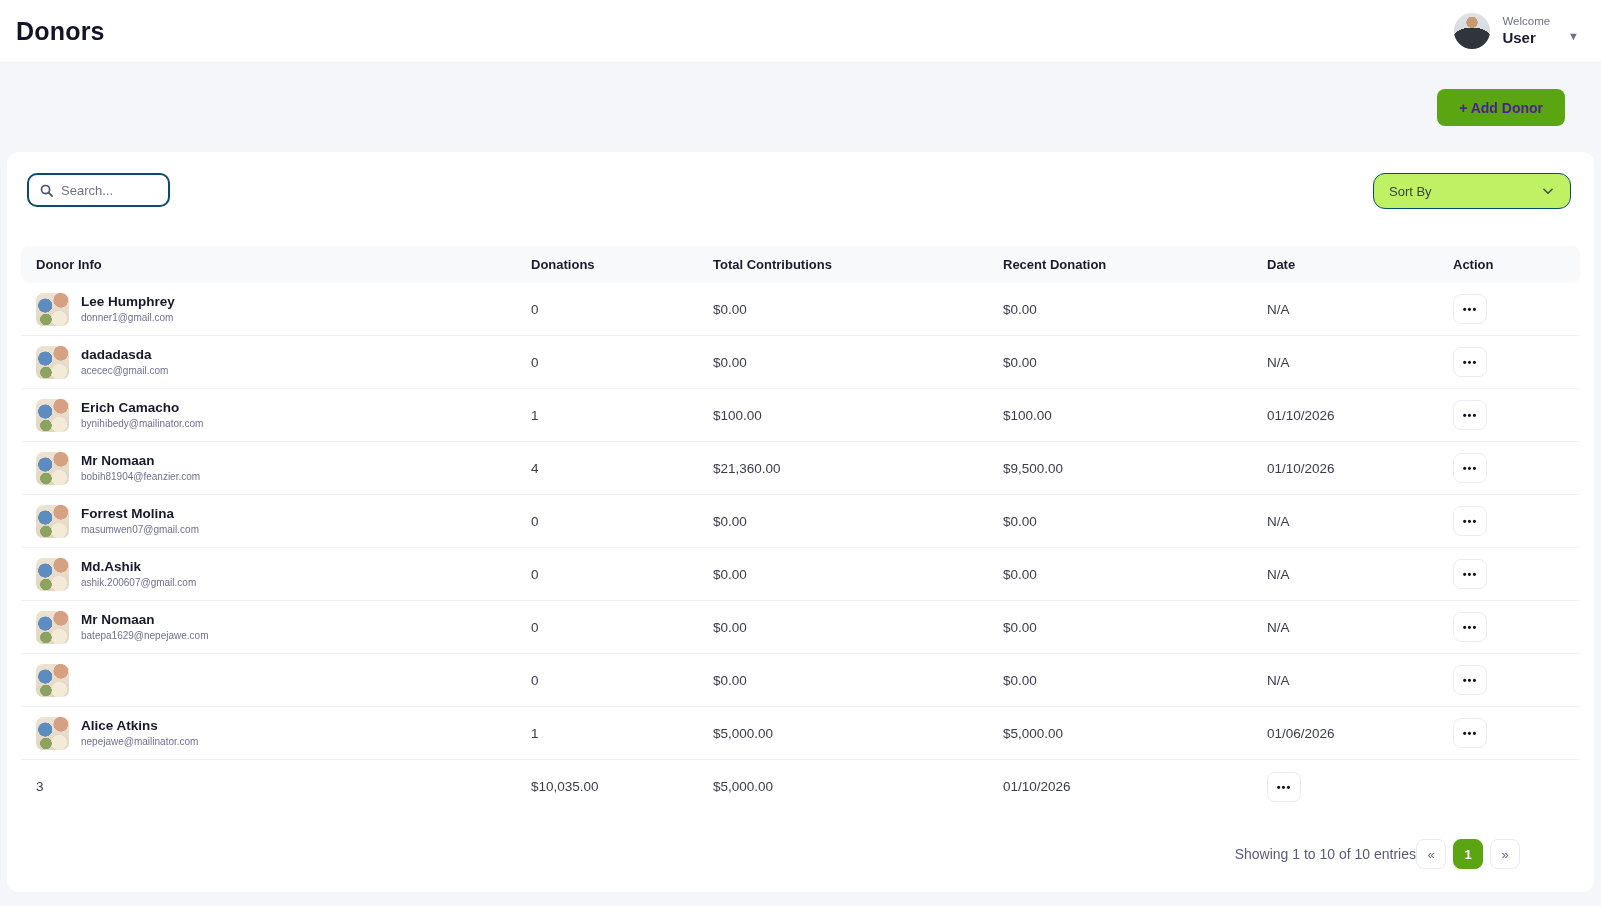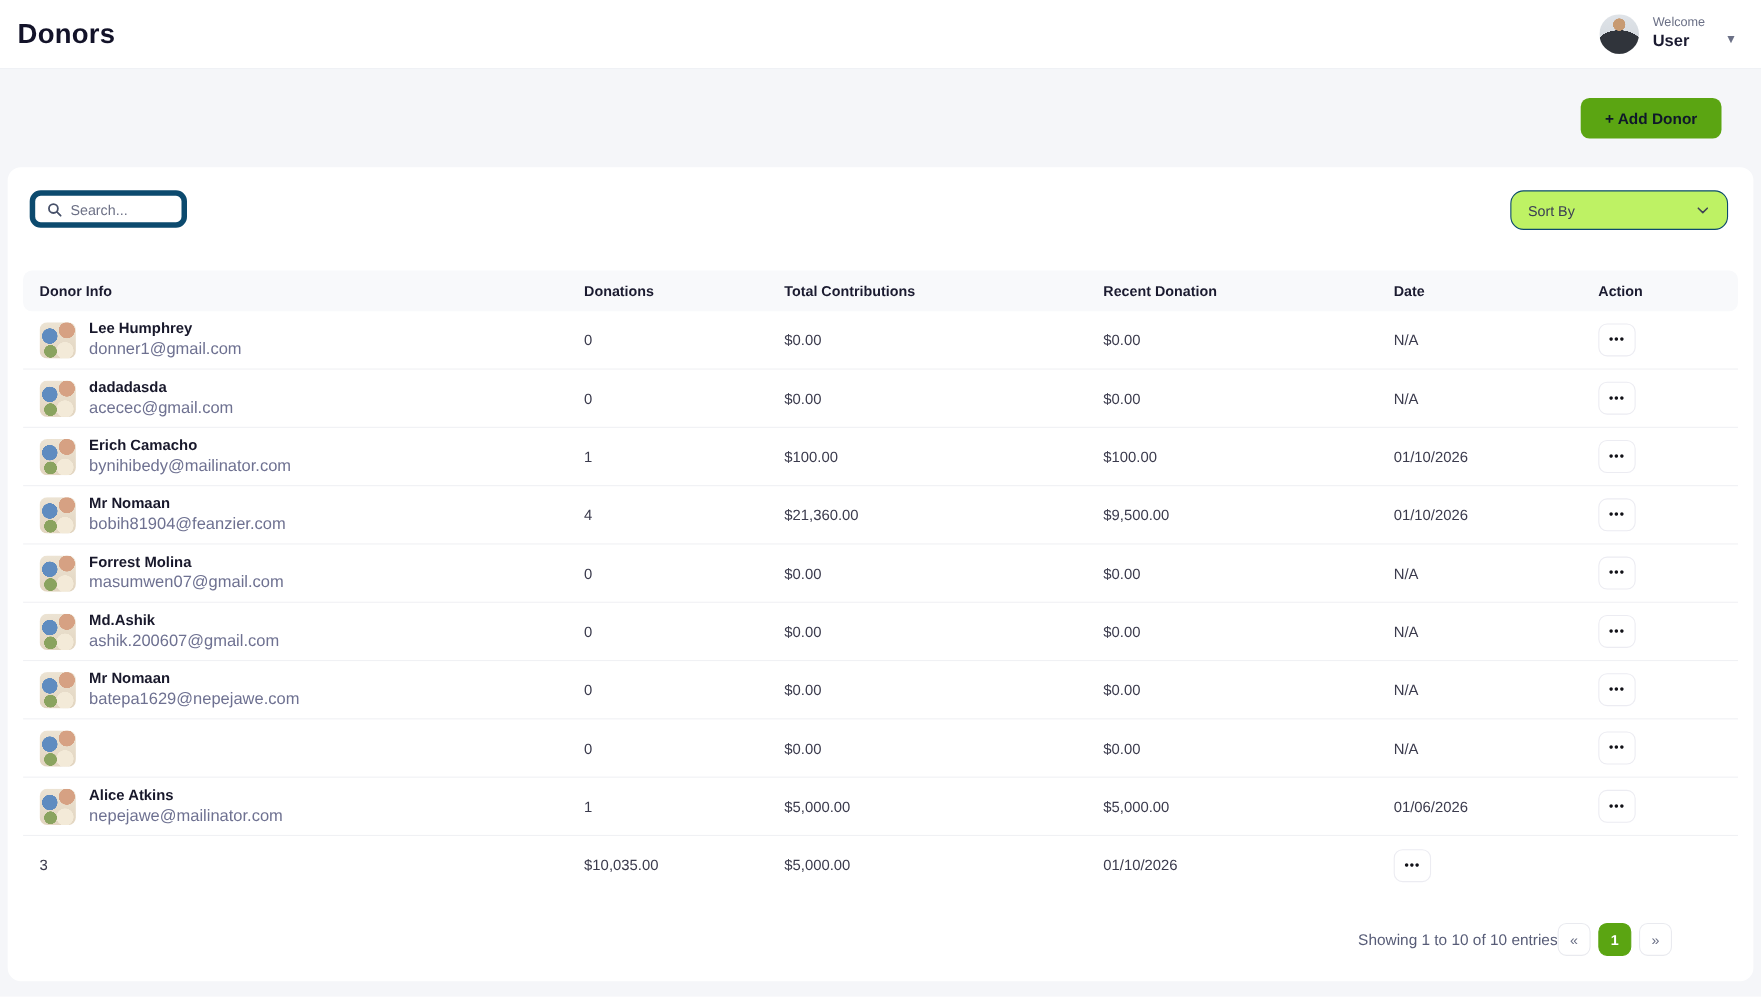--- a/index.html
+++ b/index.html
@@ -26,34 +26,34 @@
       linear-gradient(#dfe3e8, #cfd5db);
   }
   .user-text { display:flex; flex-direction:column; line-height:1.25; }
   .user-welcome { font-size:11.5px; color:#6b7086; }
   .user-name { font-size:15px; font-weight:bold; color:#1a1a30; }
   .user-caret { color:#6b7086; font-size:11px; margin-left:6px; margin-top:10px; }
 
   
   .action-band { height:89px; display:flex; align-items:center; justify-content:flex-end; padding:0 36px; }
   .add-donor-btn {
-    background:#5ba512; color:#0f172a; border:none; border-radius:8px;
+    background:#5ba512; color:#4c1d95; border:none; border-radius:8px;
     height:37px; padding:0 22px; font-size:14px; font-weight:bold;
     font-family:"Liberation Sans", sans-serif; cursor:pointer;
   }
 
   
   .card {
     background:#ffffff; margin:0 7px; border-radius:12px;
     height:740px; padding:21px 14px 0 14px; position:relative;
   }
 
   .card-toolbar { display:flex; align-items:flex-start; justify-content:space-between; }
   .search-wrap {
-    width:143px; height:34px; border:5px solid #0c4a6e; border-radius:10px;
+    width:143px; height:34px; border:2px solid #0c4a6e; border-radius:10px;
     display:flex; align-items:center; gap:7px; padding:0 10px; margin-left:6px;
     background:#fff;
   }
   .search-wrap svg { flex:0 0 auto; }
   .search-input {
     border:none; outline:none; width:100%; font-size:13px;
     font-family:"Liberation Sans", sans-serif; color:#3c3f52; background:transparent;
   }
   .search-input::placeholder { color:#6d7186; }
   .sortby {
@@ -88,21 +88,21 @@
   }
   .avatar--person {
     background:
       linear-gradient(#00000000 18%, #00000000 18%),
       radial-gradient(circle at 50% 22%, #3d3a3c 0 13%, rgba(0,0,0,0) 14%),
       linear-gradient(90deg, rgba(0,0,0,0) 30%, #5d2433 30% 48%, #2e3450 48% 70%, rgba(0,0,0,0) 70%),
       linear-gradient(#ecd9b8, #dfc39a);
   }
   .donor-text { display:flex; flex-direction:column; line-height:1.35; }
   .donor-name { font-size:13.5px; font-weight:bold; color:#18182b; }
-  .donor-email { font-size:15px; color:#6e7191; }
+  .donor-email { font-size:10px; color:#6e7191; }
   .action-btn {
     width:34px; height:30px; background:#fff; border:1px solid #ececf2; border-radius:8px;
     display:flex; align-items:center; justify-content:center; cursor:pointer;
     color:#121218; font-size:11px; letter-spacing:1px; font-weight:bold;
     font-family:"Liberation Sans", sans-serif;
   }
 
   
   .card-footer {
     display:flex; align-items:center; justify-content:flex-end;

